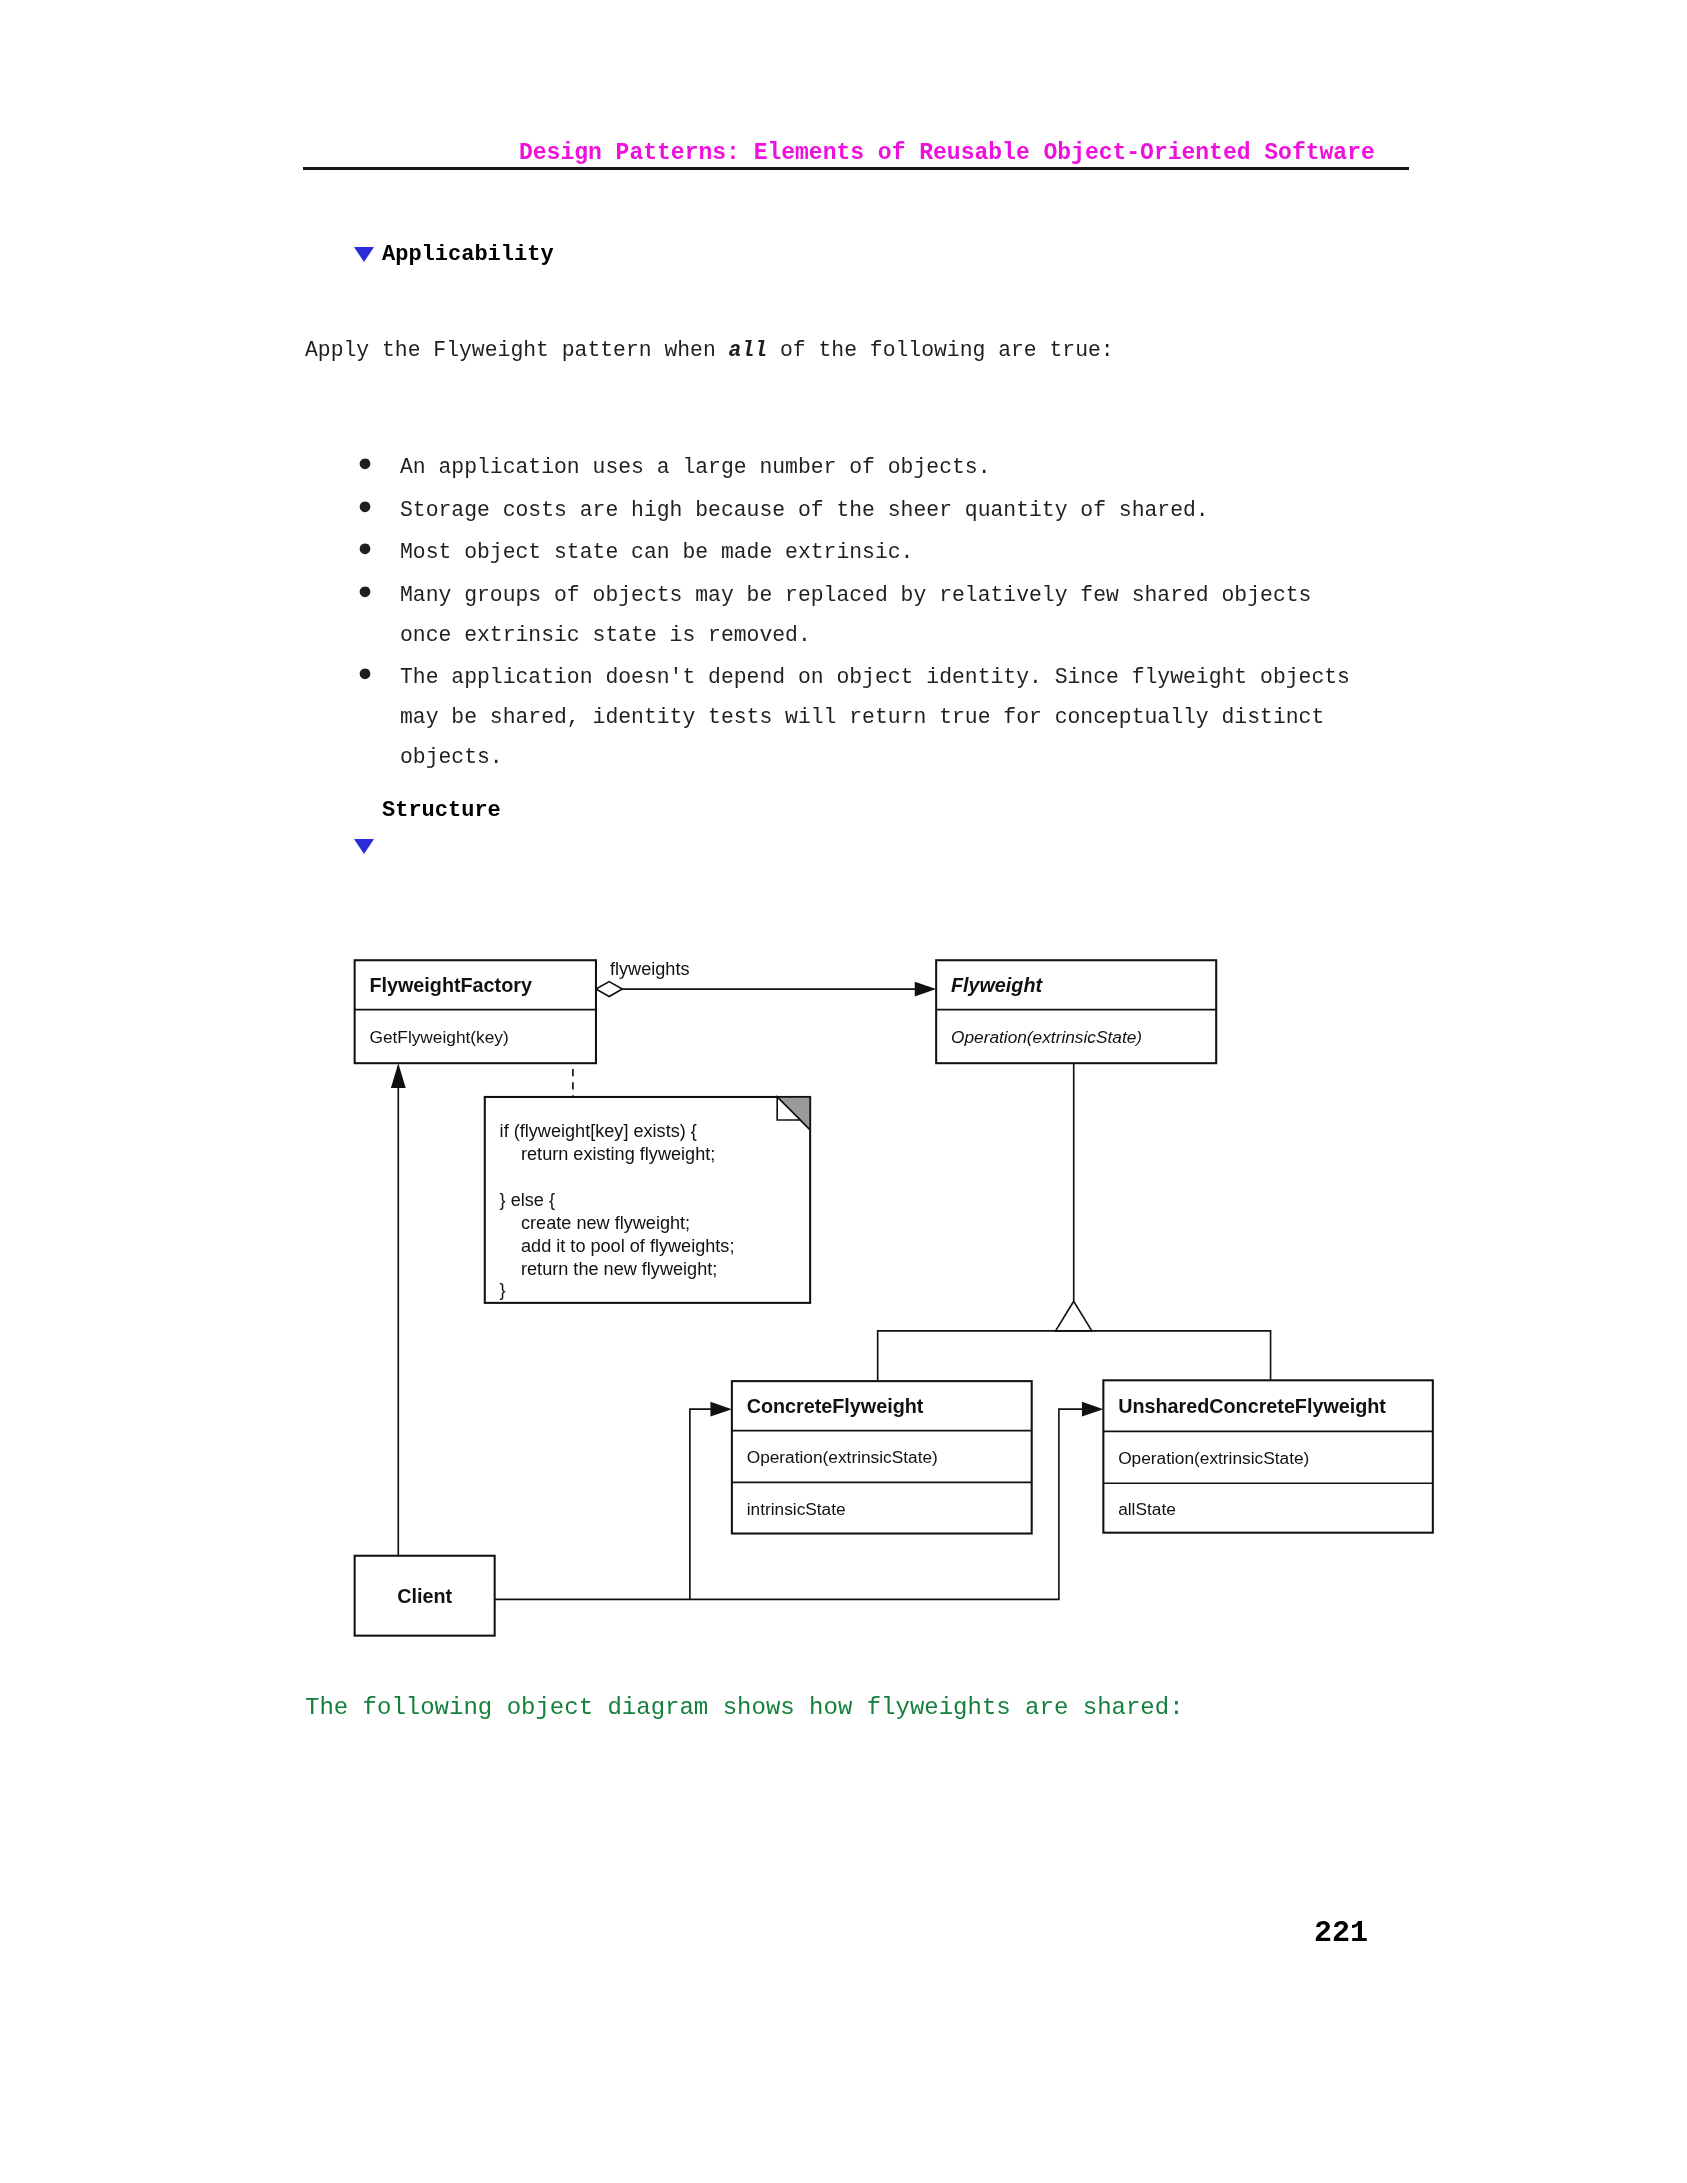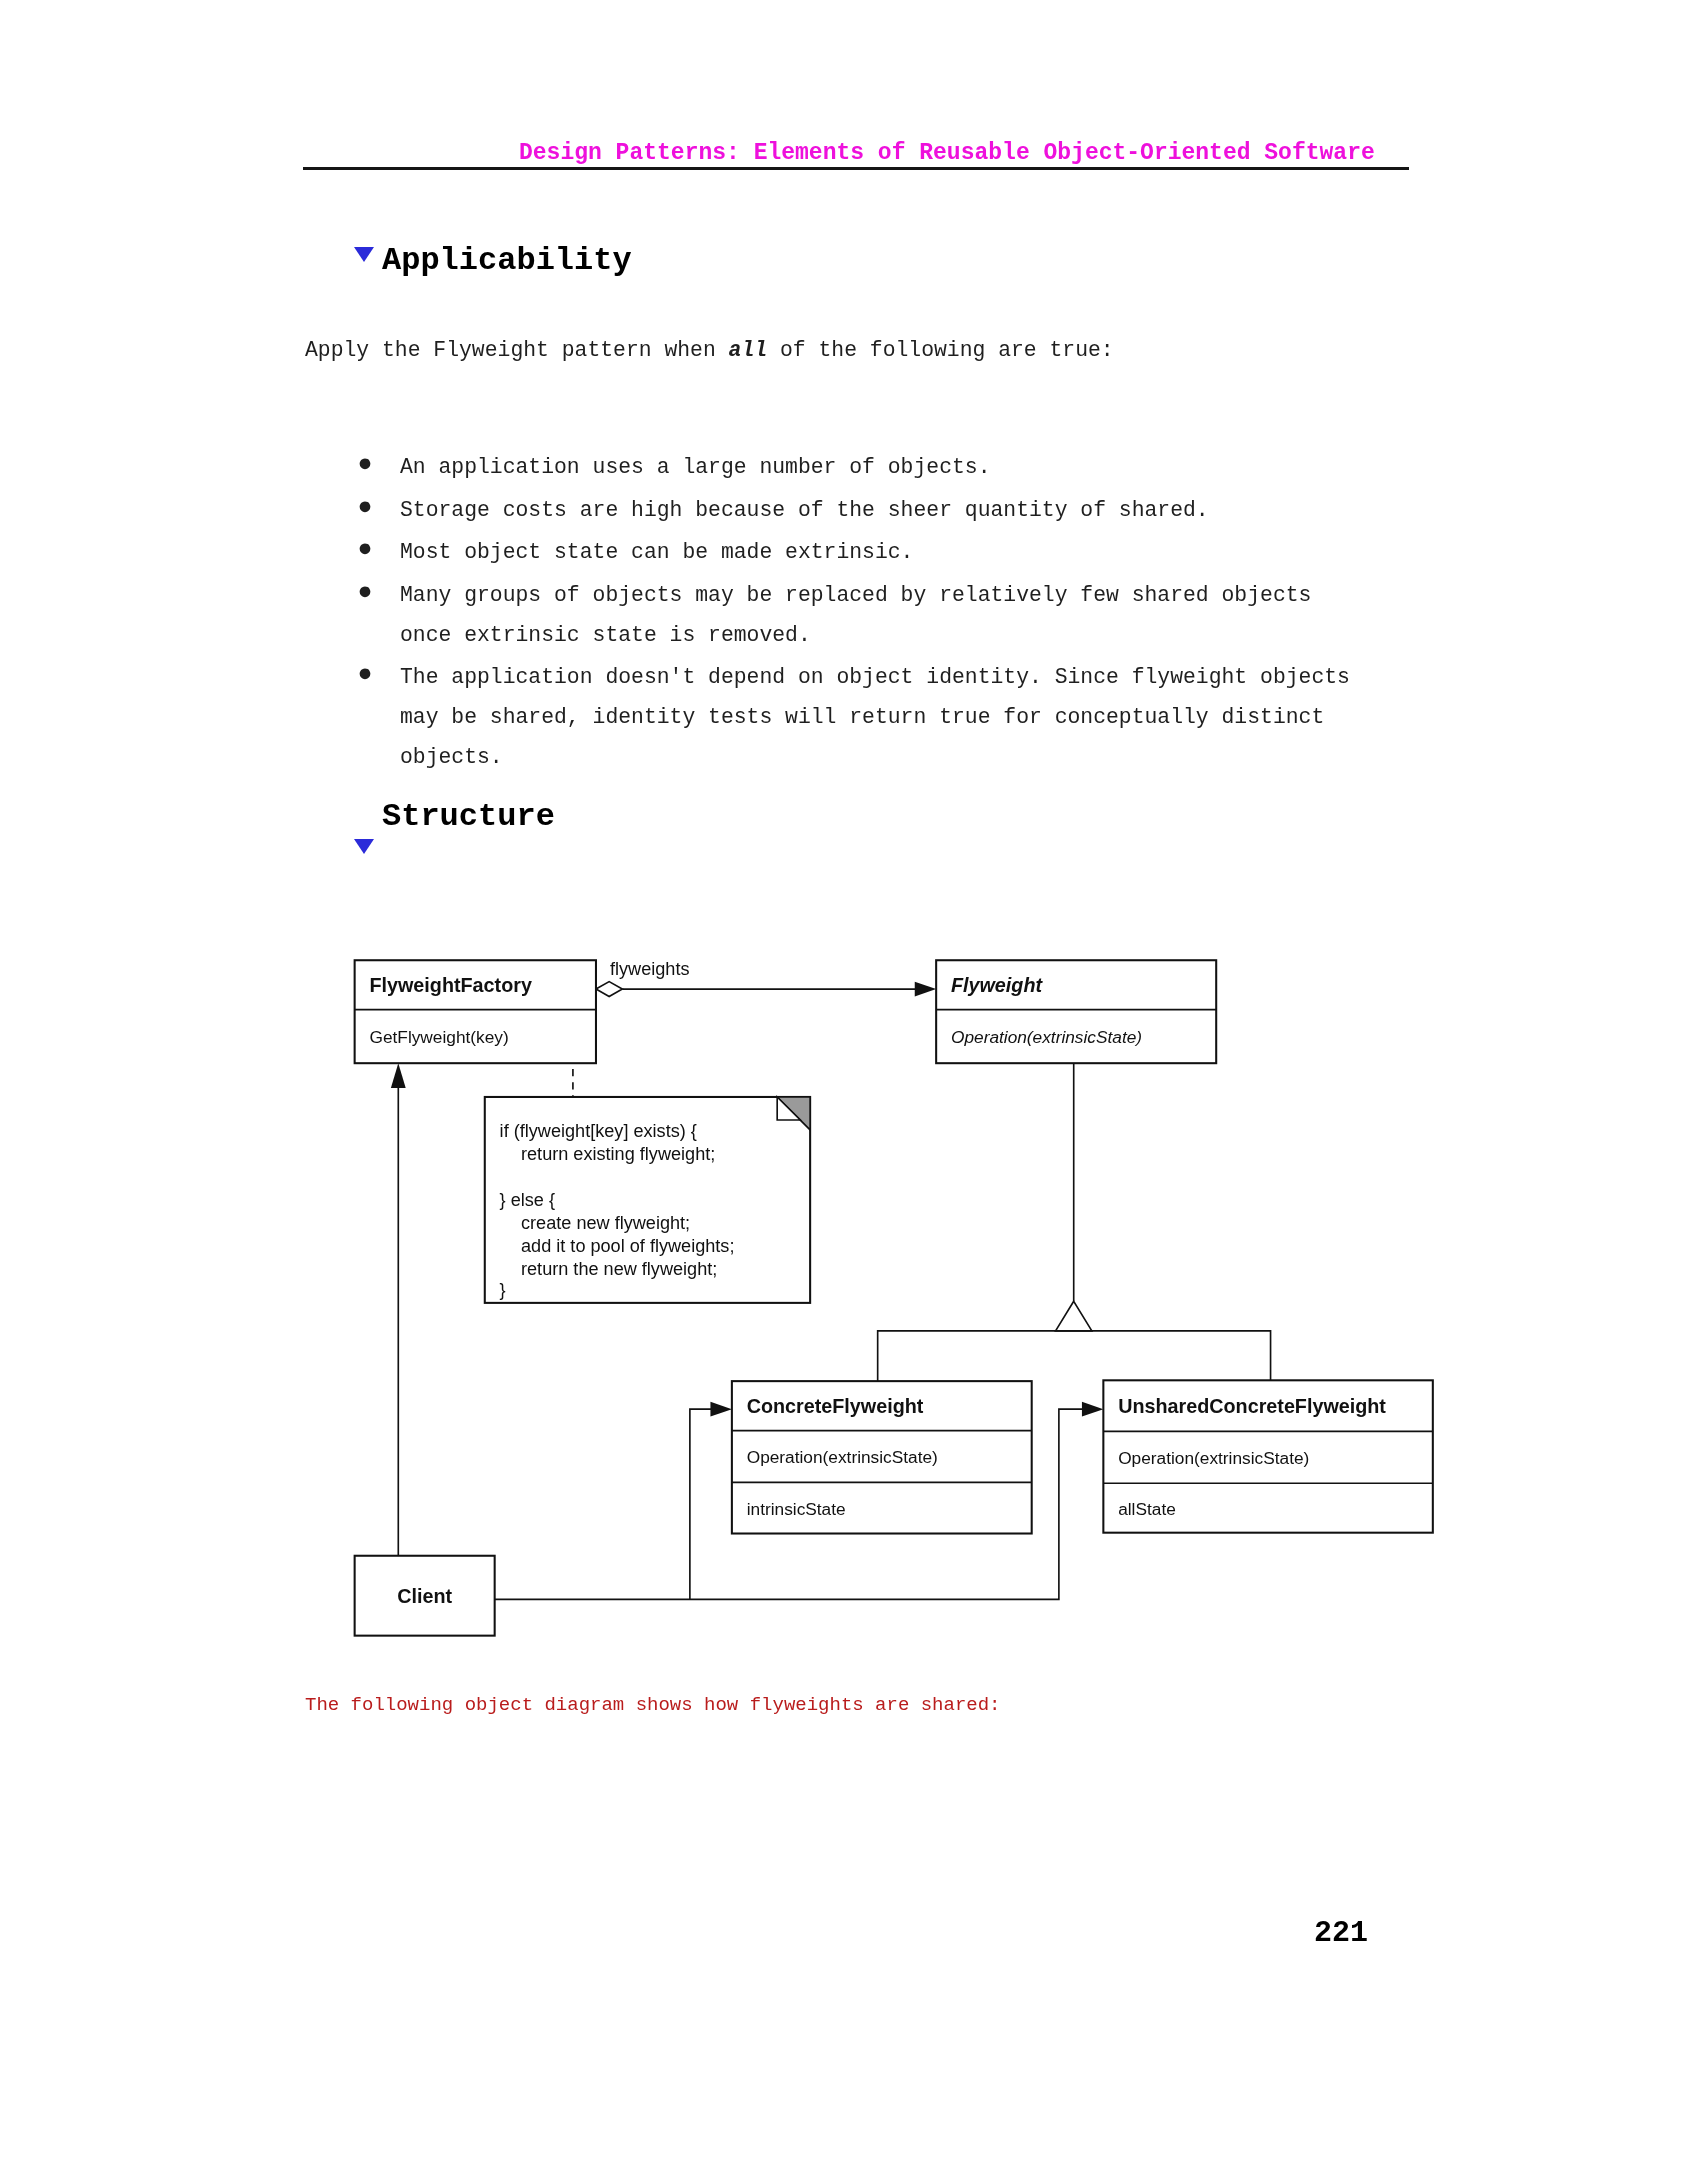--- a/index.html
+++ b/index.html
@@ -21,21 +21,21 @@
     letter-spacing:0px;
     white-space:nowrap;
   }
   .header-rule{
     background:#151515;
     height:3.3px;
   }
   
   .section-heading{
     font-weight:bold;
-    font-size:32px;
+    font-size:22px;
     white-space:nowrap;
     color:#000;
   }
   .disclosure-triangle{
     width:0;height:0;
     border-left:10px solid transparent;
     border-right:10px solid transparent;
     border-top:15.7px solid #2b2bd9;
   }
   
@@ -54,23 +54,23 @@
     line-height:40px;
     margin-bottom:2.5px;
     color:#1f1f1f;
   }
   .bullet-dot{
     position:absolute;
     left:1.6px;top:-1.6px;
     font-size:25px;
   }
   .caption-text{
-    font-size:19px;
+    font-size:24px;
     white-space:nowrap;
-    color:#b91c1c;
+    color:#15803d;
   }
   .page-number{
     font-weight:bold;
     font-size:30px;
     color:#000;
   }
   
   svg text{
     font-family:"Liberation Sans", sans-serif;
     fill:#111;

